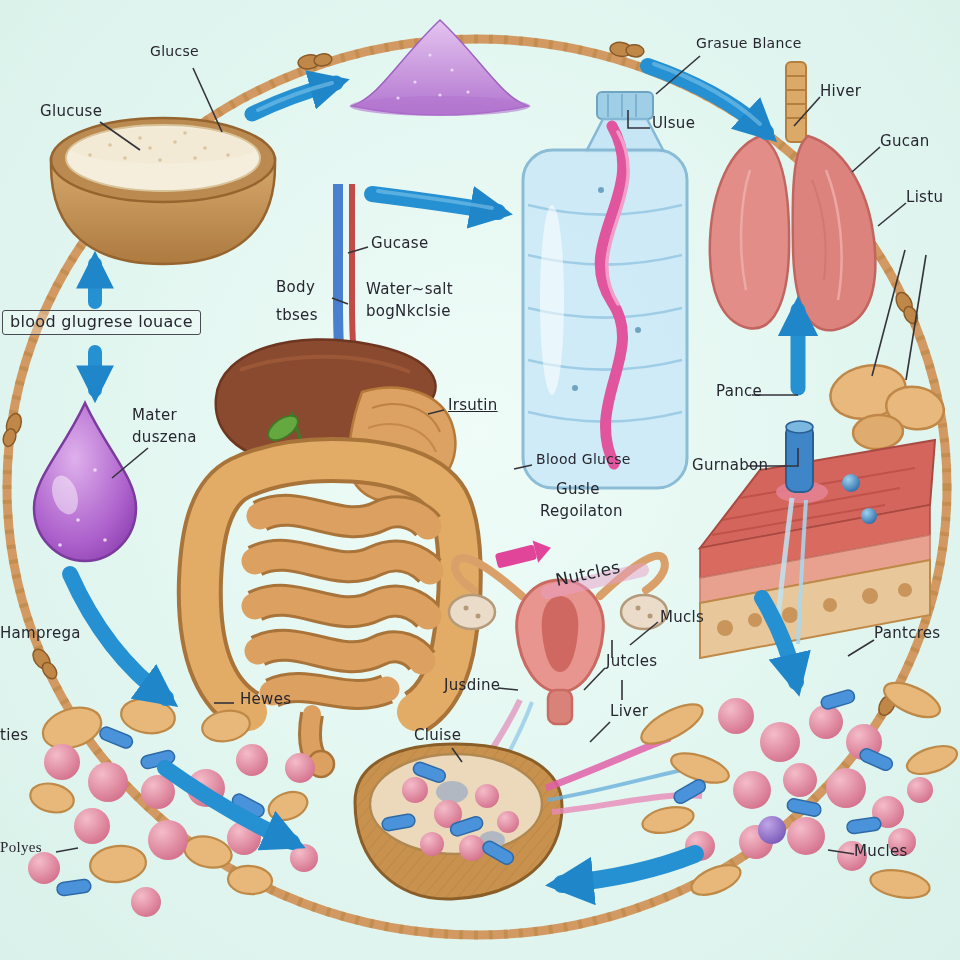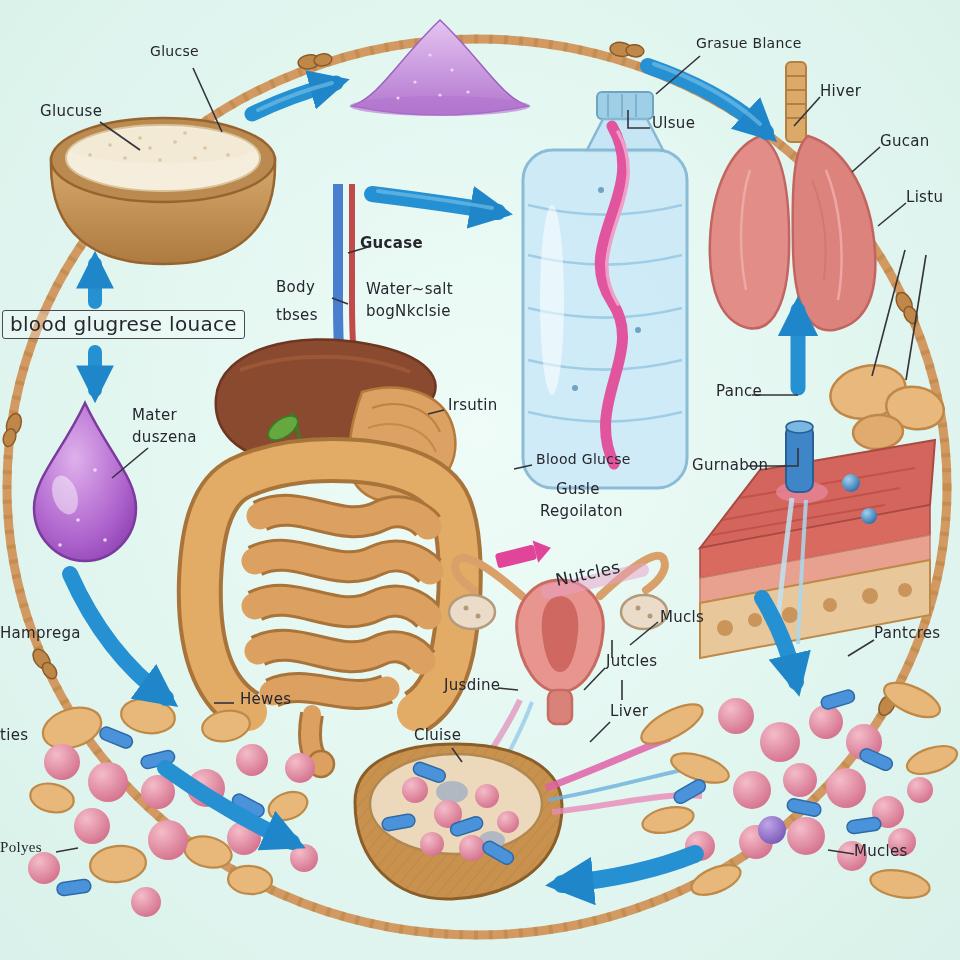--- a/index.html
+++ b/index.html
@@ -10,21 +10,21 @@
   }
   .art { position:absolute; left:0; top:0; }
   .label {
     position:absolute; font-size:15px; color:#26262e; letter-spacing:.3px;
     white-space:nowrap; font-weight:500; line-height:1.05;
   }
   .label--lg { font-size:14px; }
   .label--sm { font-size:17px; }
   .label--box {
     border:1.6px solid #4a4a52; border-radius:3px; padding:3px 7px;
-    font-size:20px; background:rgba(255,255,255,.25);
+    font-size:16px; background:rgba(255,255,255,.25);
   }
   .label--rot { transform:rotate(-12deg); transform-origin:left center; }
 </style>
 </head>
 <body>
 
 <div class="canvas">
 
 <svg class="art" width="960" height="960" viewBox="0 0 960 960">
   <defs>
@@ -391,29 +391,29 @@
   </g>
 </svg>
 
 <div class="label label--lg" style="left:150px; top:44px;">Glucse</div>
 <div class="label" style="left:40px;  top:104px;">Glucuse</div>
 <div class="label label--lg" style="left:696px; top:36px;">Grasue Blance</div>
 <div class="label" style="left:820px; top:84px;">Hiver</div>
 <div class="label" style="left:880px; top:134px;">Gucan</div>
 <div class="label" style="left:906px; top:190px;">Listu</div>
 <div class="label" style="left:652px; top:116px;">Ulsue</div>
-<div class="label" style="left:360px; top:236px;font-weight:bold;">Gucase</div>
+<div class="label" style="left:371px; top:236px;">Gucase</div>
 <div class="label" style="left:276px; top:272px;margin-top:8px;">Body</div>
 <div class="label" style="left:276px; top:308px;text-align:center;">tbses</div>
 <div class="label" style="left:366px; top:282px;">Water~salt</div>
 <div class="label" style="left:366px; top:304px;">bogNkclsie</div>
 <div class="label label--box" style="left:2px; top:310px;">blood glugrese louace</div>
 <div class="label" style="left:132px; top:408px;">Mater</div>
 <div class="label" style="left:132px; top:430px;">duszena</div>
-<div class="label" style="left:448px; top:398px;">Irsutin</div>
+<div class="label" style="left:448px; top:398px;text-decoration:underline;">Irsutin</div>
 <div class="label" style="left:716px; top:384px;">Pance</div>
 <div class="label label--lg" style="left:536px; top:452px;">Blood Glucse</div>
 <div class="label" style="left:556px; top:482px;">Gusle</div>
 <div class="label" style="left:540px; top:504px;">Regoilaton</div>
 <div class="label" style="left:692px; top:458px;">Gurnabon</div>
 <div class="label" style="left:660px; top:610px;">Mucls</div>
 <div class="label label--rot label--sm" style="left:556px; top:572px;">Nutcles</div>
 <div class="label" style="left:606px; top:654px;">Jutcles</div>
 <div class="label" style="left:0px;   top:626px;">Hamprega</div>
 <div class="label" style="left:874px; top:626px;">Pantcres</div>

